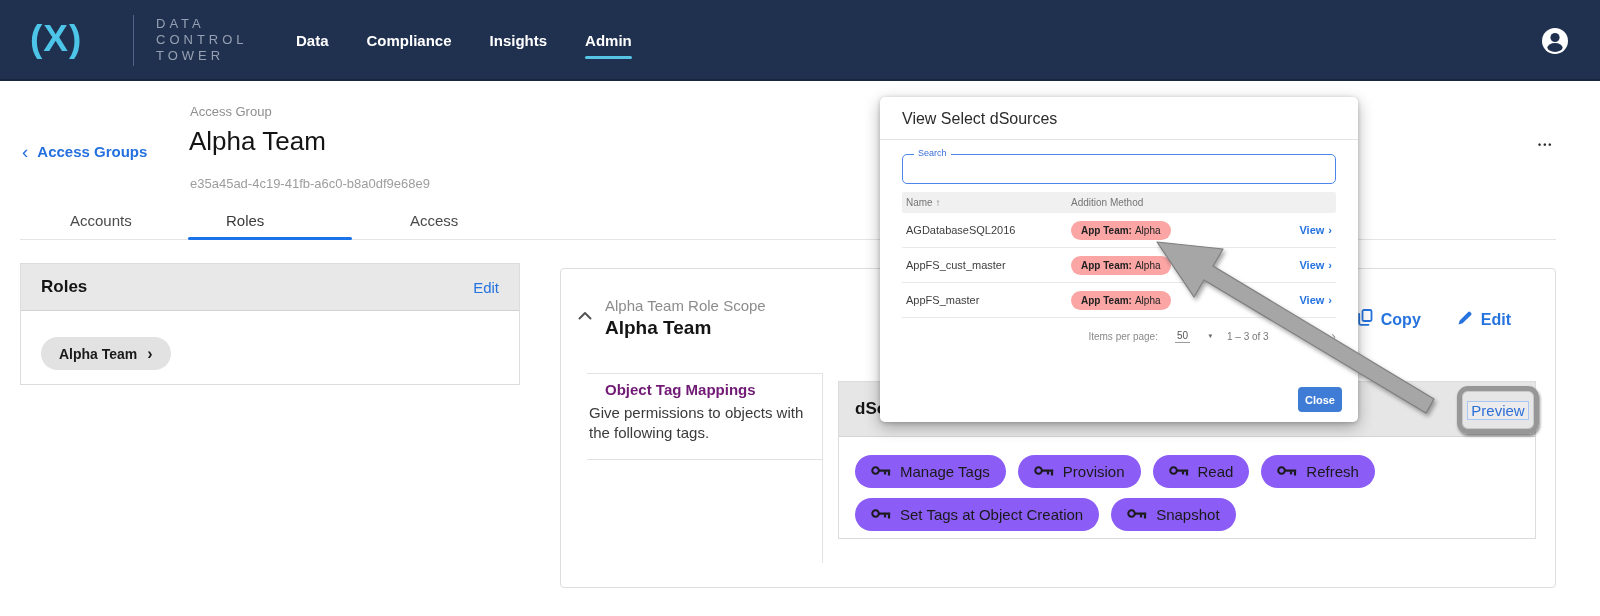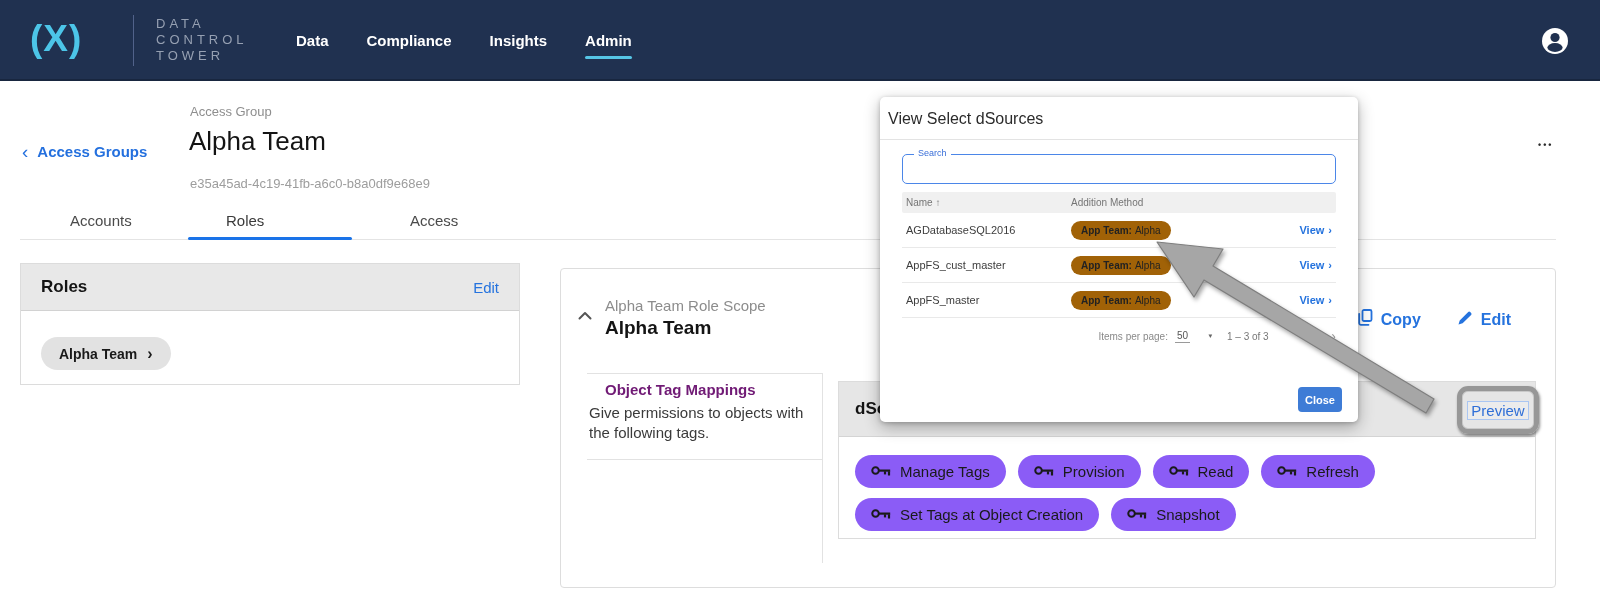--- a/index.html
+++ b/index.html
@@ -59,33 +59,33 @@
   .ds-title { font-size:17px; font-weight:700; color:#141414; }
   .ds-body { display:flex; flex-wrap:wrap; gap:10px 12px; padding:18px 16px; }
   .perm-chip { display:inline-flex; align-items:center; gap:9px; background:#8b5cf6; border-radius:17px; height:33px; padding:0 16px; font-size:15px; color:#1a1a1a; cursor:pointer; }
 
   
   .preview-frame { position:absolute; left:618px; top:4px; width:82px; height:48px; border:5px solid #979797; border-radius:11px; box-shadow:1px 2px 3px rgba(0,0,0,.45), inset 0 0 0 1px #c9c9c9; display:flex; align-items:center; justify-content:center; z-index:5; }
   .preview-link { color:#2f6fd7; font-size:15px; border:1px solid #aac6f2; padding:0 3px; cursor:pointer; background:rgba(255,255,255,.25); }
 
   
   .modal { position:absolute; left:880px; top:97px; width:478px; height:325px; background:#fff; border-radius:5px; box-shadow:0 5px 16px rgba(0,0,0,.3), 0 1px 4px rgba(0,0,0,.2); z-index:20; }
-  .modal-title { padding:13px 8px 11px; font-size:16px; color:#2b2b2b; border-bottom:1px solid #e3e3e3; }
+  .modal-title { padding:13px 22px 11px; font-size:16px; color:#2b2b2b; border-bottom:1px solid #e3e3e3; }
   .search-field { position:relative; margin:14px 22px 8px; height:30px; border:1.5px solid #4b86e8; border-radius:5px; }
   .search-label { position:absolute; top:-7px; left:11px; background:#fff; padding:0 4px; font-size:9px; color:#3a6fd8; }
   .search-input { width:100%; height:100%; border:none; outline:none; padding:0 10px; font-size:13px; font-family:"Liberation Sans", sans-serif; background:transparent; }
   .mtable { margin:8px 22px 0; }
   .mt-head { display:grid; grid-template-columns:165px 1fr 60px; align-items:center; background:#f0f0f0; border-radius:2px; height:21px; padding:0 4px; font-size:10px; color:#757575; }
   .mt-row { display:grid; grid-template-columns:165px 1fr 60px; align-items:center; height:35px; padding:0 4px; border-bottom:1px solid #e9e9e9; }
   .cell-name { font-size:11px; color:#3d3d3d; }
-  .method-pill { justify-self:start; display:inline-flex; align-items:center; background:#a16207; border-radius:11px; padding:4px 10px; font-size:10px; color:#222; }
+  .method-pill { justify-self:start; display:inline-flex; align-items:center; background:#fca5a5; border-radius:11px; padding:4px 10px; font-size:10px; color:#222; }
   .method-pill b { font-weight:700; margin-right:3px; }
   .view-link { justify-self:end; display:flex; align-items:center; gap:4px; color:#2573de; font-size:11px; font-weight:700; cursor:pointer; }
   .pagination { display:flex; align-items:center; justify-content:flex-end; margin:10px 22px 0; font-size:10px; color:#8a8a8a; }
-  .ipp-value { color:#555; border-bottom:1px solid #9a9a9a; margin-left:7px; padding:0 2px 1px; }
+  .ipp-value { color:#555; border-bottom:1px solid #9a9a9a; margin-left:17px; padding:0 2px 1px; }
   .ipp-caret { margin-left:16px; font-size:9px; color:#666; cursor:pointer; }
   .page-range { margin-left:12px; color:#777; }
   .page-prev { margin-left:32px; font-size:14px; color:#999; cursor:pointer; }
   .page-next { margin-left:26px; font-size:14px; color:#999; cursor:pointer; }
   .close-btn { position:absolute; right:16px; bottom:10px; width:44px; height:25px; background:#3e7cd6; border:none; border-radius:4px; color:#fff; font-size:11px; font-weight:700; font-family:"Liberation Sans", sans-serif; cursor:pointer; }
 
   
   .arrow-overlay { position:absolute; left:0; top:0; width:1600px; height:616px; z-index:40; pointer-events:none; }
   .arrow-shape { fill:#a6a6a6; stroke:#7e7e7e; stroke-width:1.2; stroke-linejoin:round; filter:drop-shadow(2px 3px 2px rgba(0,0,0,.35)); }
 

